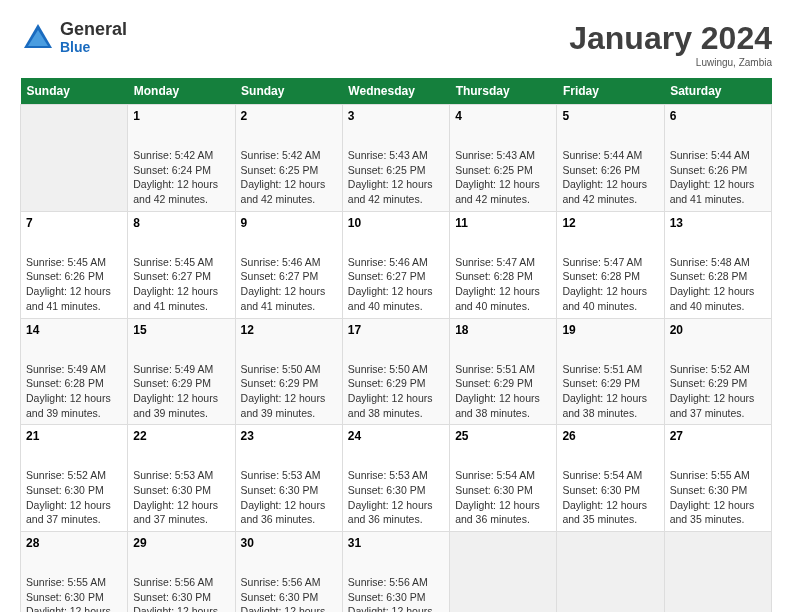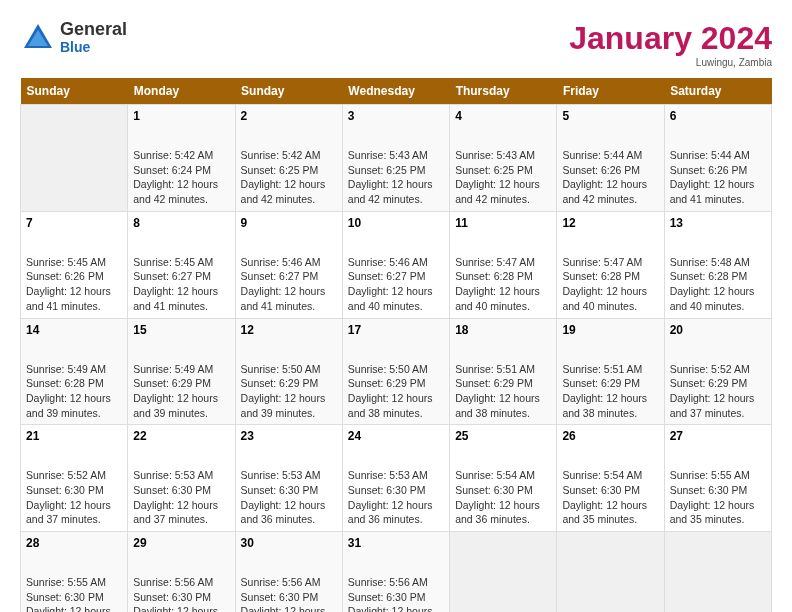--- a/index.html
+++ b/index.html
@@ -39,33 +39,33 @@
       width: 36px;
       height: 36px;
       margin-right: 4px;
     }
     .title-block {
       text-align: right;
     }
     .month-title {
       font-size: 32px;
       font-weight: bold;
-      color: #be185d;
+      color: #404040;
     }
     .location {
       font-size: 10px;
       color: #555;
     }
     table {
       width: 100%;
       border-collapse: collapse;
       font-size: 11px;
     }
     thead tr th {
-      background-color: #a16207;
+      background-color: #15803d;
       color: #fff;
       text-align: left;
       padding: 6px 6px;
       font-size: 12px;
       font-weight: bold;
     }
     tbody tr td {
       border: 1px solid #ddd;
       vertical-align: top;
       padding: 4px 5px;

